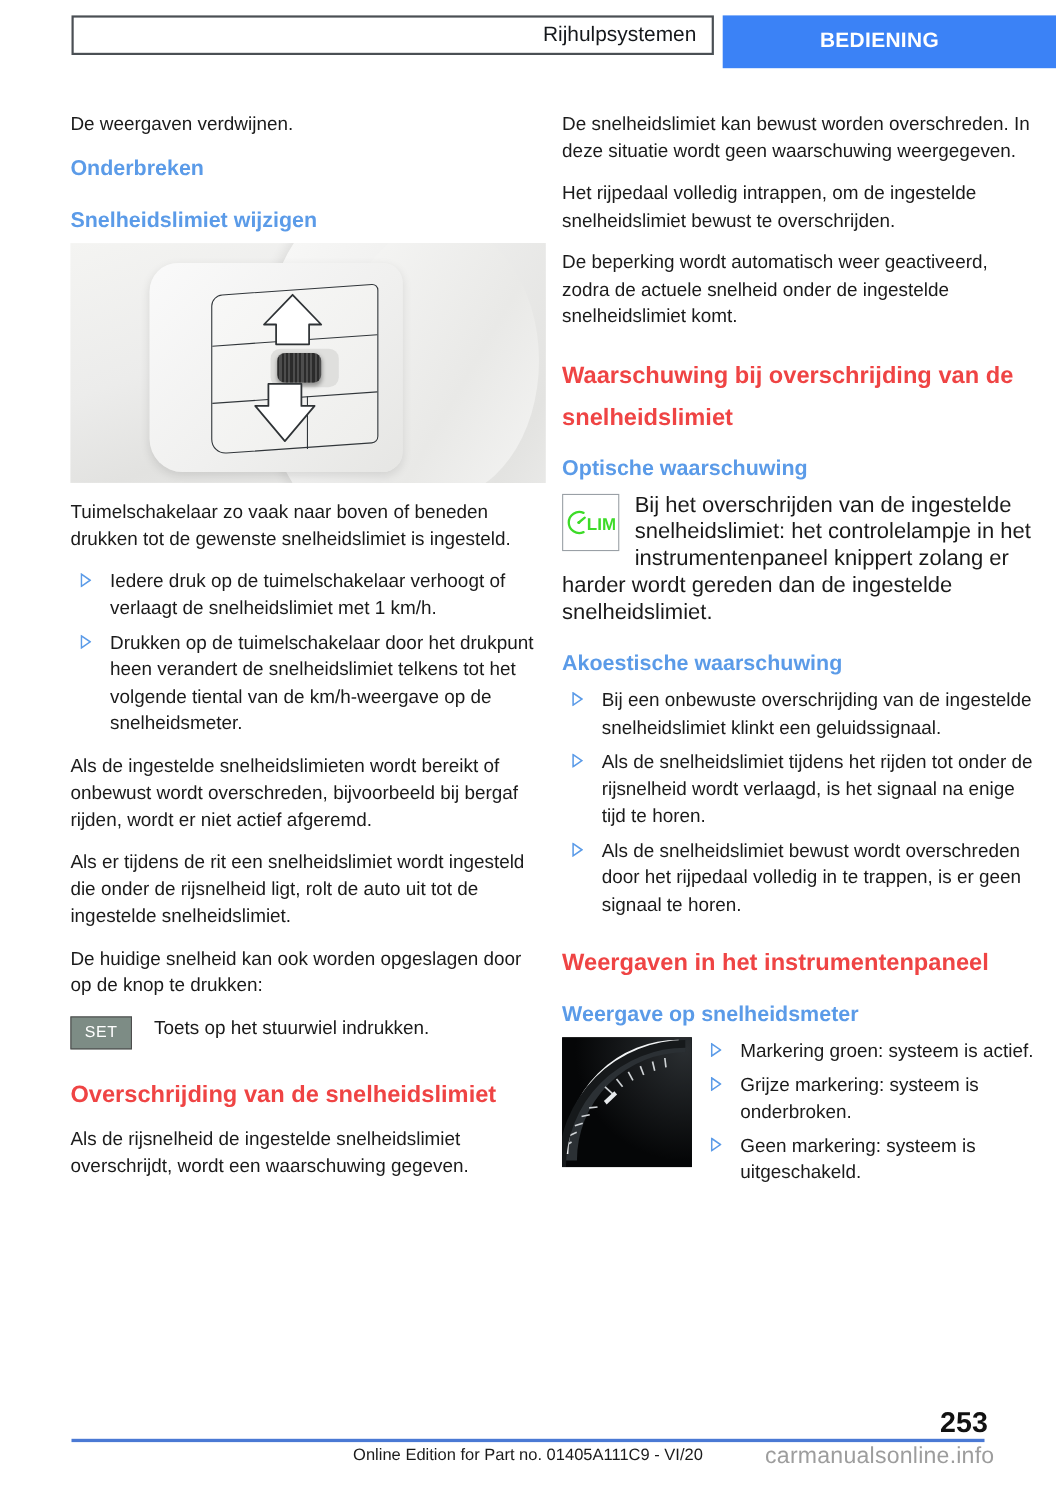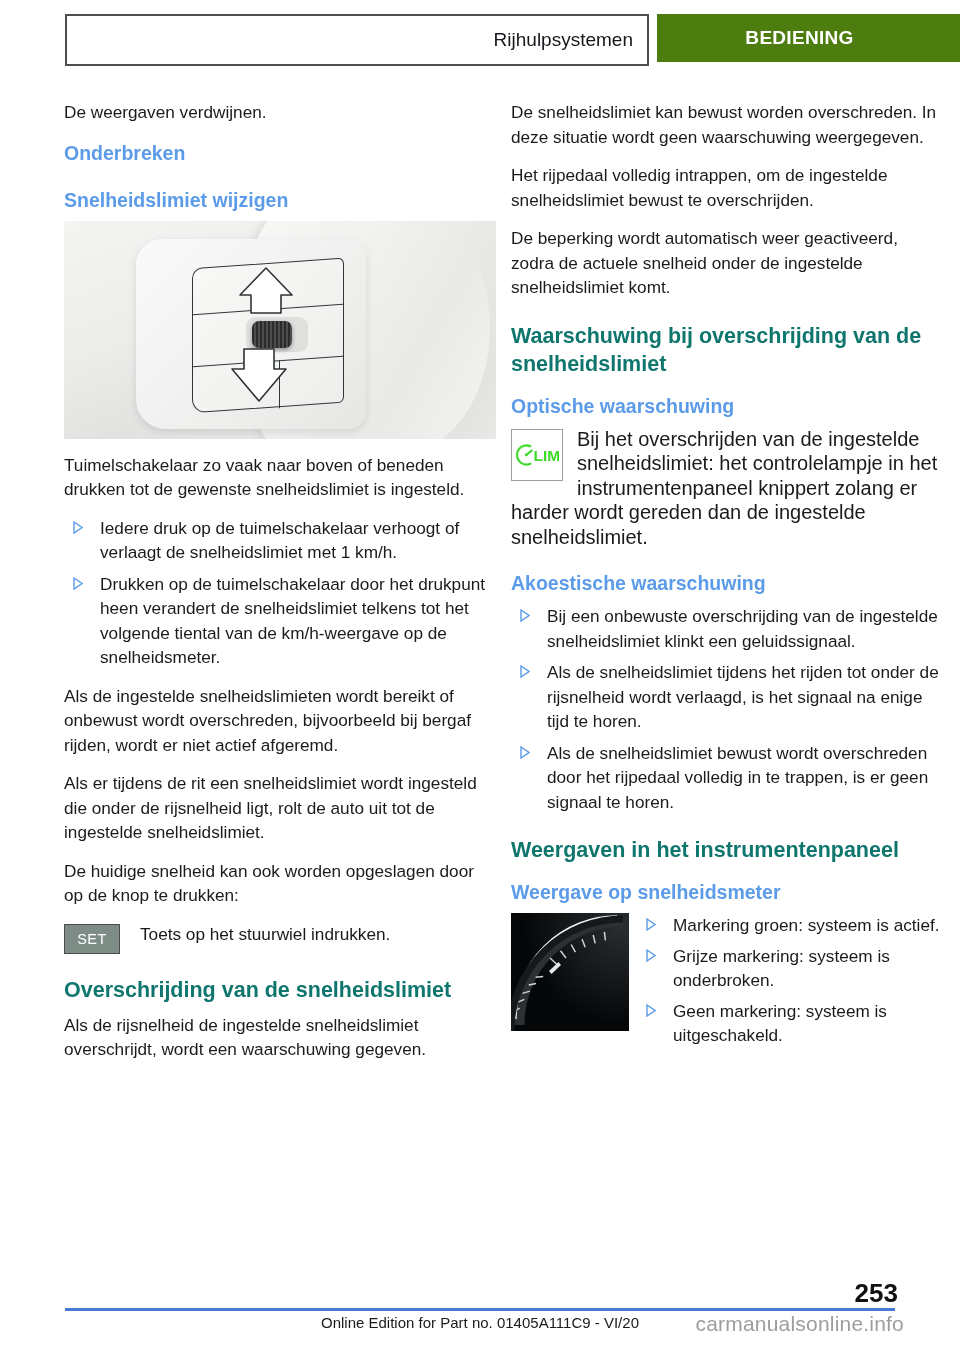--- a/index.html
+++ b/index.html
@@ -9,48 +9,48 @@
     background: #ffffff;
     font-family: "Liberation Sans", sans-serif;
     color: #1a1a1a;
     position: relative;
     overflow: hidden;
   }
 
   
   .header { position:absolute; left:0; top:0; width:960px; height:78px; }
   .hdr-crumb {
-    position:absolute; left:65px; top:14px; width:584px; height:52px;
+    position:absolute; left:65px; top:14px; width:584px; height:36px;
     border:2px solid #4a4f54; background:#ffffff;
     display:flex; align-items:center; justify-content:flex-end;
   }
   .hdr-crumb span {
     font-size:19px; color:#15181c; padding-right:14px; letter-spacing:0px;
   }
   .hdr-tab {
     position:absolute; left:657px; top:14px; width:303px; height:48px;
-    background:#4d7c0f;
+    background:#3b82f6;
     display:flex; align-items:center; justify-content:center;
   }
   .hdr-tab span {
     font-size:19px; font-weight:bold; color:#ffffff; letter-spacing:0.3px;
     padding-right:18px;
   }
 
   
   .col { position:absolute; top:100px; width:432px; }
   .col-left  { left:64px; }
   .col-right { left:511px; }
 
   p.body {
     font-size:17.2px; line-height:24.5px; margin:0 0 14px 0; color:#1b1b1b;
   }
   h2.sec {
-    font-size:21.5px; line-height:28px; font-weight:bold;
-    color:#0f766e; margin:22px 0 9px 0;
+    font-size:21.5px; line-height:38px; font-weight:bold;
+    color:#ef4444; margin:22px 0 9px 0;
   }
   h3.sub {
     font-size:19.5px; line-height:25px; font-weight:bold;
     color:#5b9be8; margin:22px 0 8px 0;
   }
   h3.sub.tight { margin-top:16px; }
 
   
   ul.bul { list-style:none; margin:0 0 14px 0; padding:0; }
   ul.bul li {

